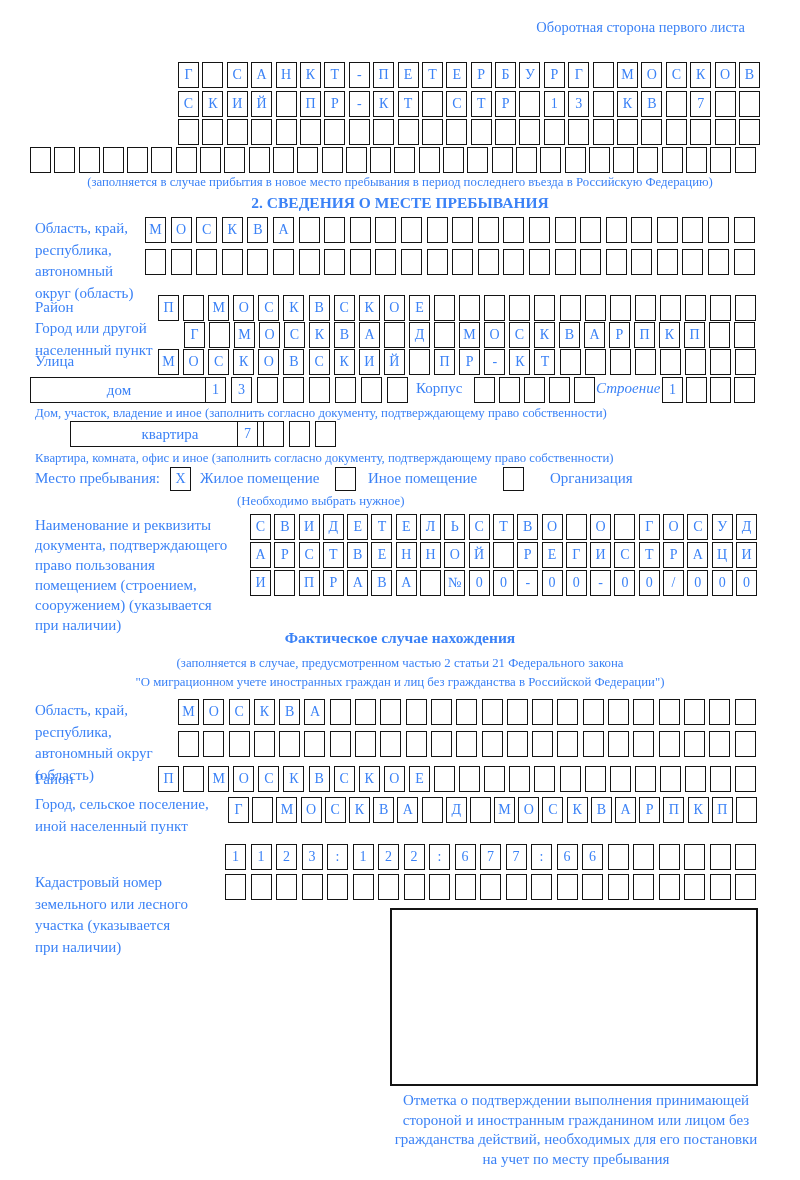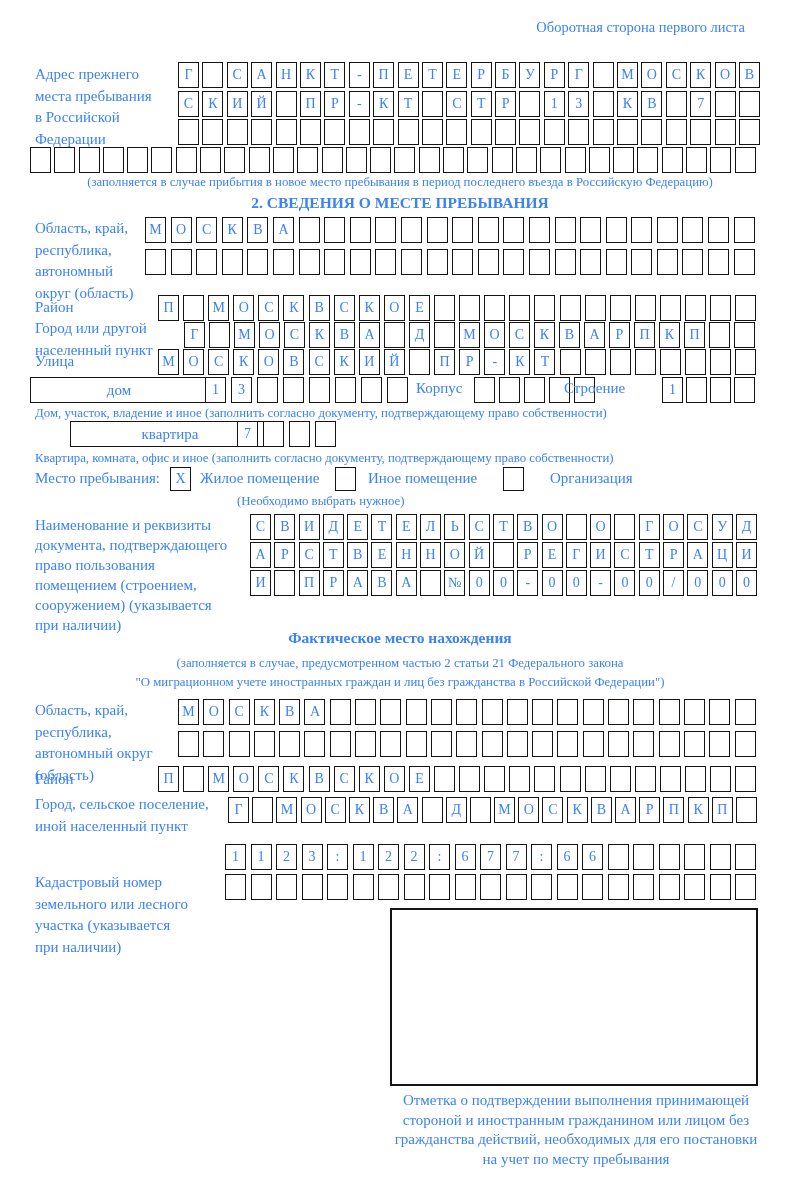--- a/index.html
+++ b/index.html
@@ -28,24 +28,20 @@
   }
   .stamp-box { position:absolute; box-sizing:border-box; border:2px solid #141414; background:#fff; }
 </style>
 </head>
 <body>
 
 <div class="page">
 
   <div class="note" style="top:18px; left:0; width:745px; text-align:right; font-size:14.5px;">Оборотная сторона первого листа</div>
 
-  <div class="lbl" style="left:35px; top:64px;">Адрес прежнего
-места пребывания
-в Российской
-Федерации</div>
   <div class="cellrow" style="left:178px; top:62px; --g:3.4px;">
       <span class="cell">Г</span>
       <span class="cell"></span>
       <span class="cell">С</span>
       <span class="cell">А</span>
       <span class="cell">Н</span>
       <span class="cell">К</span>
       <span class="cell">Т</span>
       <span class="cell">-</span>
       <span class="cell">П</span>
@@ -306,21 +302,21 @@
       <span class="cell"></span>
     </div>
   <div class="inline-label" style="left:416px; top:380px;">Корпус</div>
   <div class="cellrow" style="left:474px; top:377px; --g:4px;">
       <span class="cell"></span>
       <span class="cell"></span>
       <span class="cell"></span>
       <span class="cell"></span>
       <span class="cell"></span>
     </div>
-  <div class="inline-label" style="left:564px; top:380px;">Строение</div>
+  <div class="inline-label" style="left:596px; top:380px;font-style:italic;">Строение</div>
   <div class="cellrow" style="left:662px; top:377px; --g:3px;">
       <span class="cell">1</span>
       <span class="cell"></span>
       <span class="cell"></span>
       <span class="cell"></span>
     </div>
   <div class="note" style="left:35px; top:404px;">Дом, участок, владение и иное (заполнить согласно документу, подтверждающему право собственности)</div>
 
   <div class="fieldbox" style="left:30px; top:421px; width:200px;margin-left:40px;">квартира</div>
   <div class="cellrow" style="left:237px; top:421px; --g:5px;">
@@ -409,21 +405,21 @@
       <span class="cell">0</span>
       <span class="cell">-</span>
       <span class="cell">0</span>
       <span class="cell">0</span>
       <span class="cell">/</span>
       <span class="cell">0</span>
       <span class="cell">0</span>
       <span class="cell">0</span>
     </div>
 
-  <div class="title" style="top:629px;">Фактическое место нахождения</div>
+  <div class="title" style="top:629px;">Фактическое случае нахождения</div>
   <div class="note center" style="top:654px;">(заполняется в случае, предусмотренном частью 2 статьи 21 Федерального закона
 "О миграционном учете иностранных граждан и лиц без гражданства в Российской Федерации")</div>
 
   <div class="lbl" style="left:35px; top:700px;">Область, край,
 республика,
 автономный округ
 (область)</div>
   <div class="cellrow" style="left:178px; top:699px; --g:4.3px;">
       <span class="cell">М</span>
       <span class="cell">О</span>

